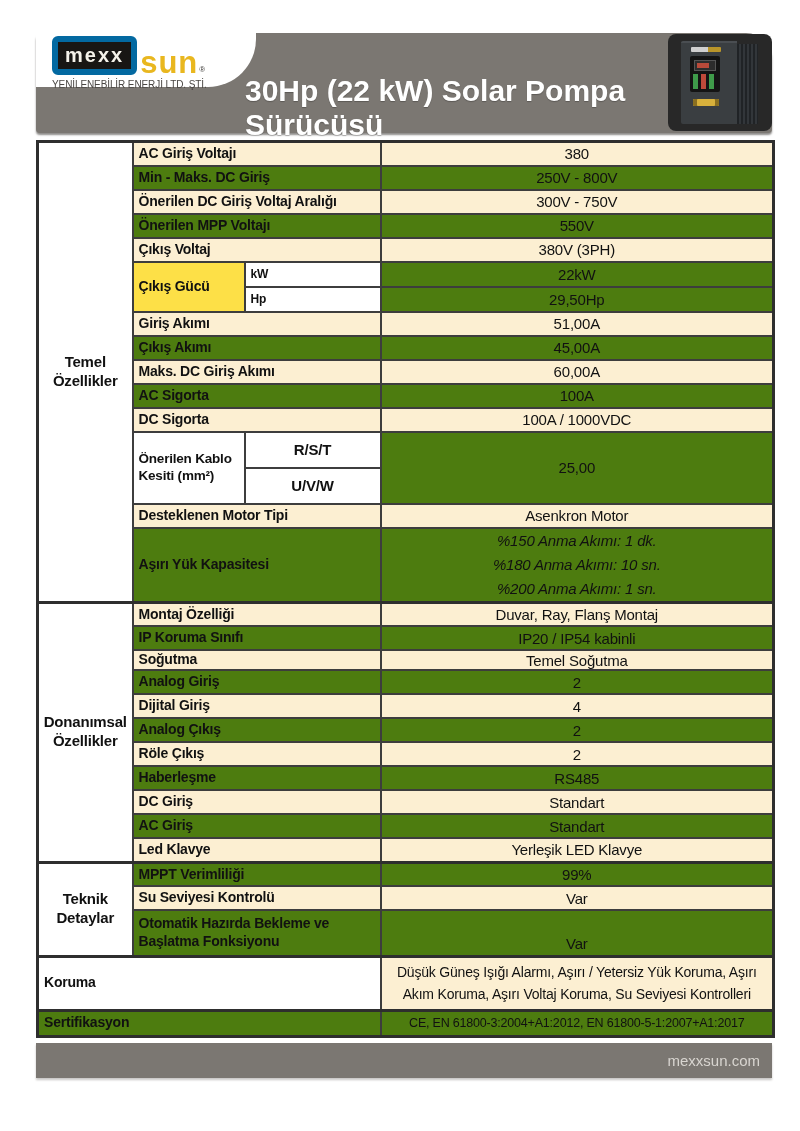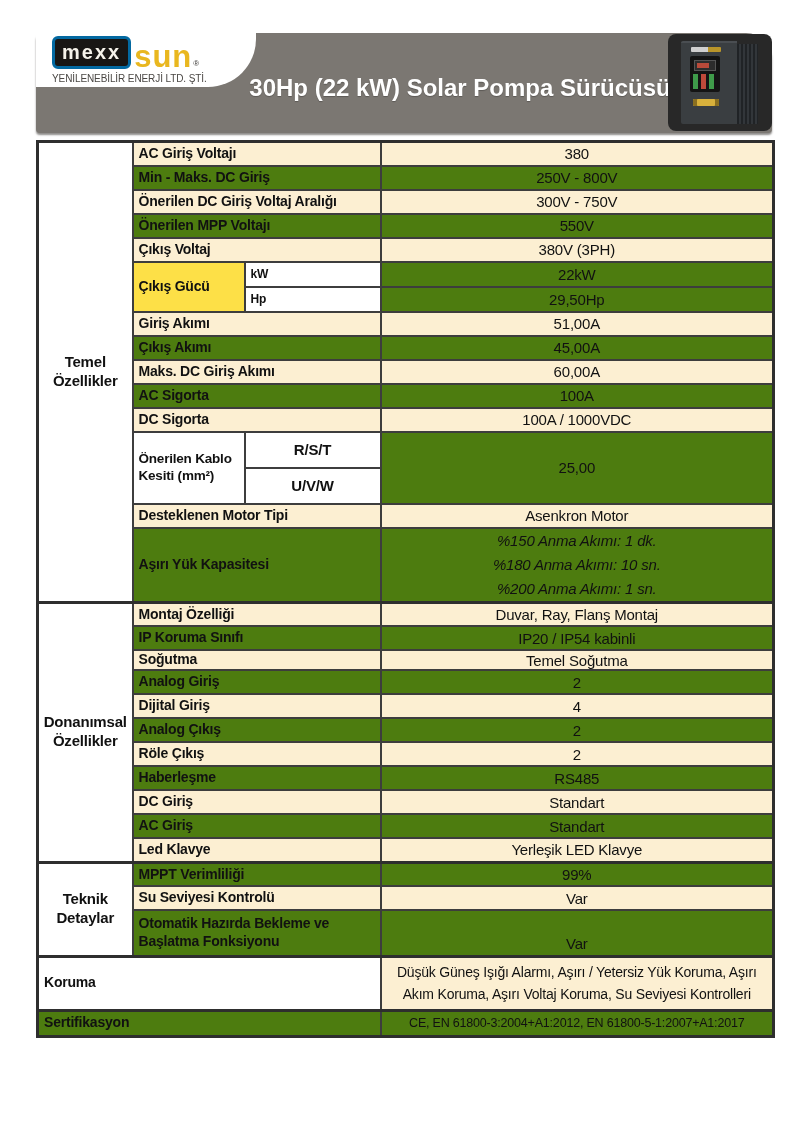--- a/index.html
+++ b/index.html
@@ -23,34 +23,34 @@
     position:absolute; left:36px; top:31px; width:220px; height:56px;
     background:#ffffff;
     border-bottom-right-radius:48px;
   }
   .logo { position:absolute; left:52px; top:36px; }
   .logo-row { display:flex; align-items:flex-end; }
   .mexx-box {
     background:#181614; color:#f5f2ea;
     font-weight:bold; font-size:20px; letter-spacing:2px;
     padding:2px 7px 3px 7px; border-radius:6px; line-height:22px;
-    border:3px solid #0369a1;
+    border:6px solid #0369a1;
   }
   .sun-text {
     color:#e9b71f; font-weight:bold; font-size:31px; line-height:25px;
     margin-left:3px; letter-spacing:1px;
   }
   .reg-mark { font-size:8px; color:#3c3a37; vertical-align:top; line-height:10px; margin-left:1px; }
   .tagline {
     font-size:10px; font-weight:normal; color:#4a4744;
     letter-spacing:-0.1px; margin-top:4px; white-space:nowrap;
   }
   .banner-title {
     position:absolute; left:245px; top:74px; width:430px;
-    text-align:center; color:#ffffff; font-weight:bold; font-size:24px;
+    text-align:left; color:#ffffff; font-weight:bold; font-size:30px;
     text-shadow:0 1px 1px rgba(0,0,0,.25);
   }
 
   
   .product {
     position:absolute; left:668px; top:34px; width:104px; height:97px;
     background:#282828; border-radius:8px; overflow:hidden;
   }
   .inv-front {
     position:absolute; left:13px; top:7px; width:56px; height:83px;
@@ -305,14 +305,17 @@
       <td class="val koruma-val">Düşük Güneş Işığı Alarmı, Aşırı / Yetersiz Yük Koruma, Aşırı Akım Koruma, Aşırı Voltaj Koruma, Su Seviyesi Kontrolleri</td>
     </tr>
 
     <tr class="w secstart" style="height:26px">
       <td class="lbl" colspan="3">Sertifikasyon</td>
       <td class="val cert-val">CE, EN 61800-3:2004+A1:2012, EN 61800-5-1:2007+A1:2017</td>
     </tr>
   </tbody>
     </table>
 
+  <div class="footer">
+    <span class="footer-site">mexxsun.com</span>
+  </div>
 
 </div>
 
 </body></html>

